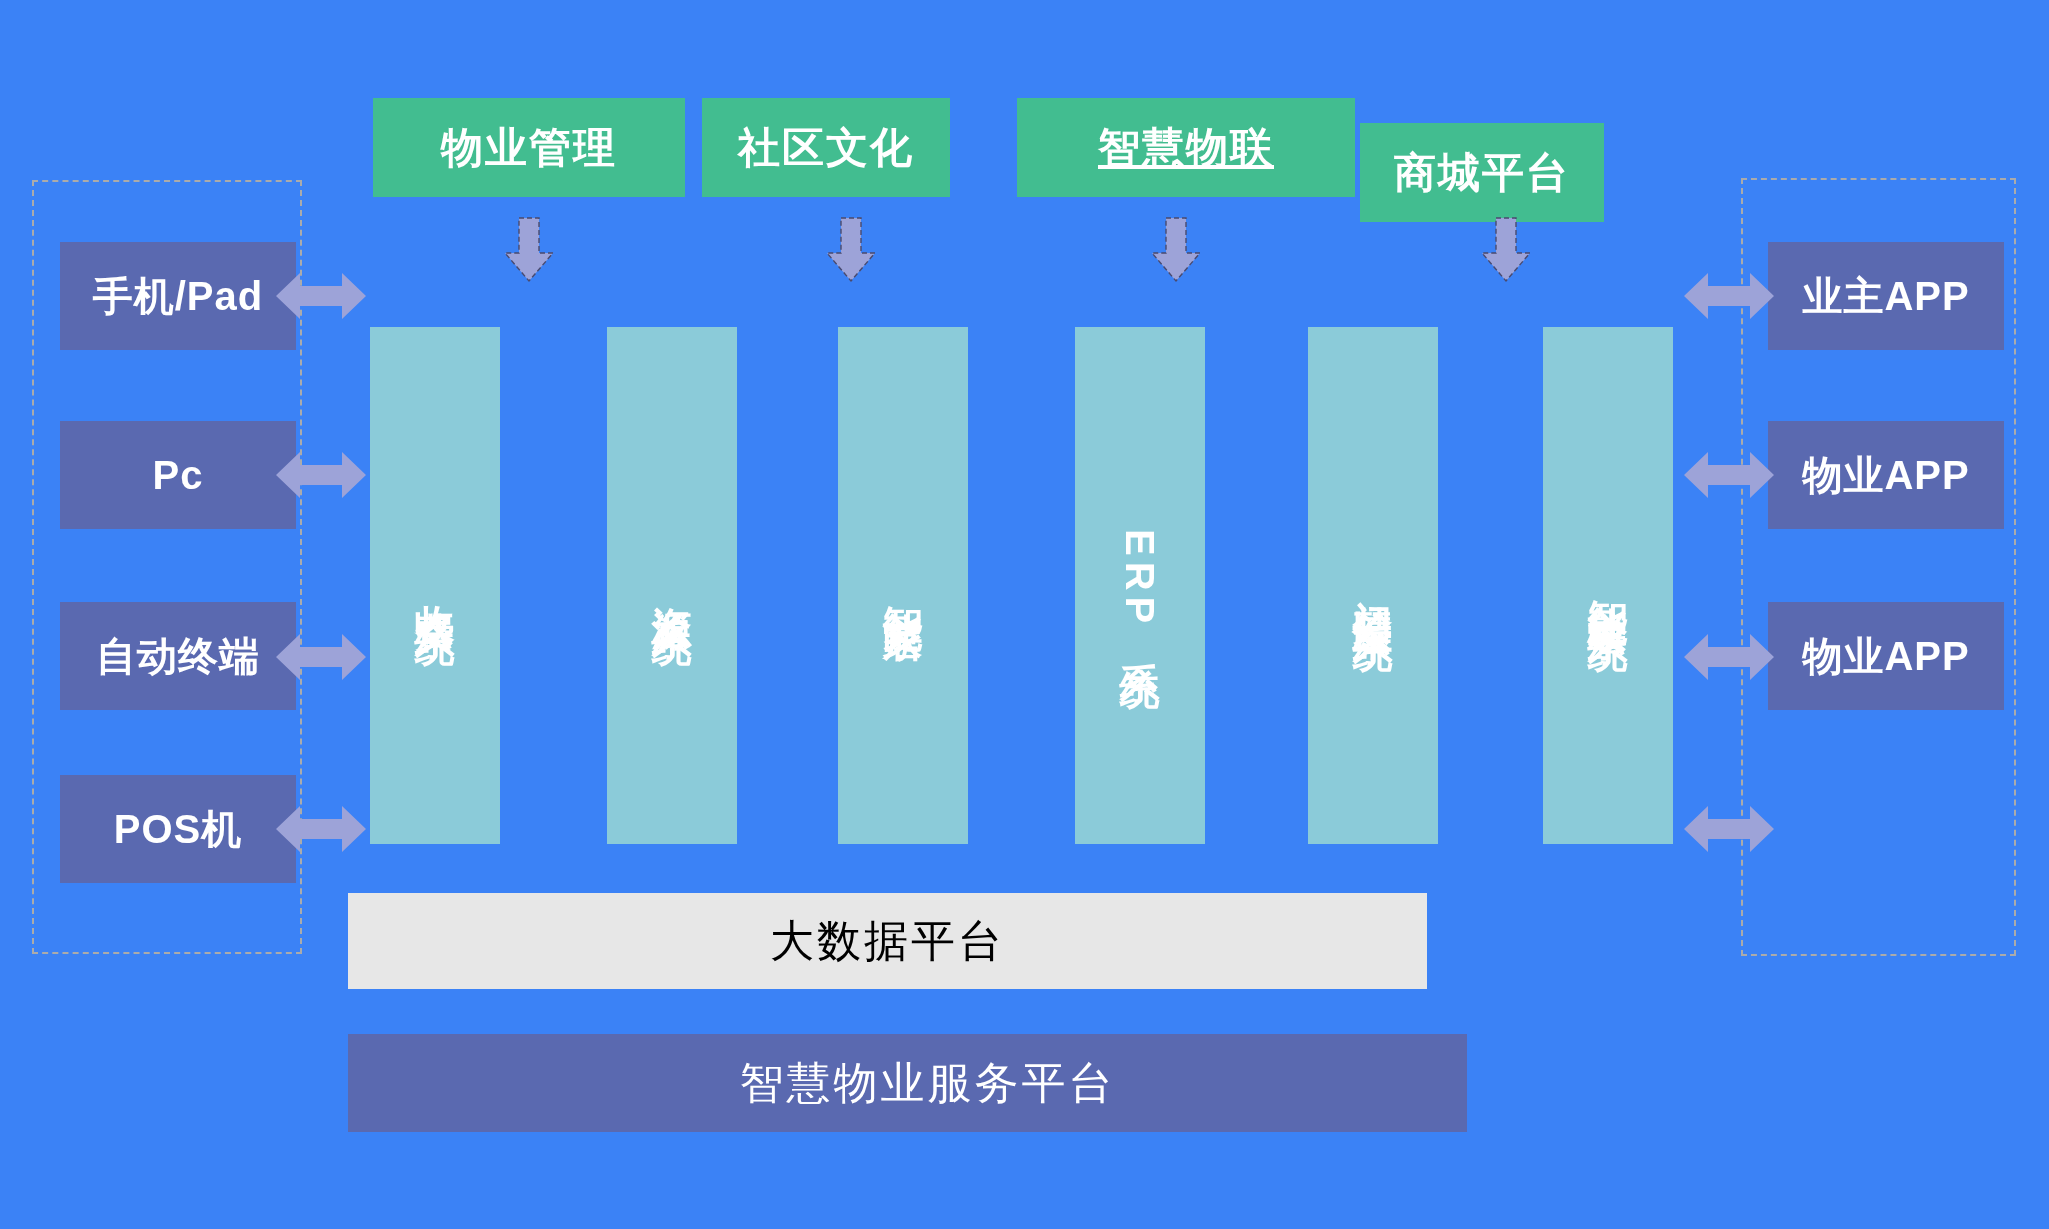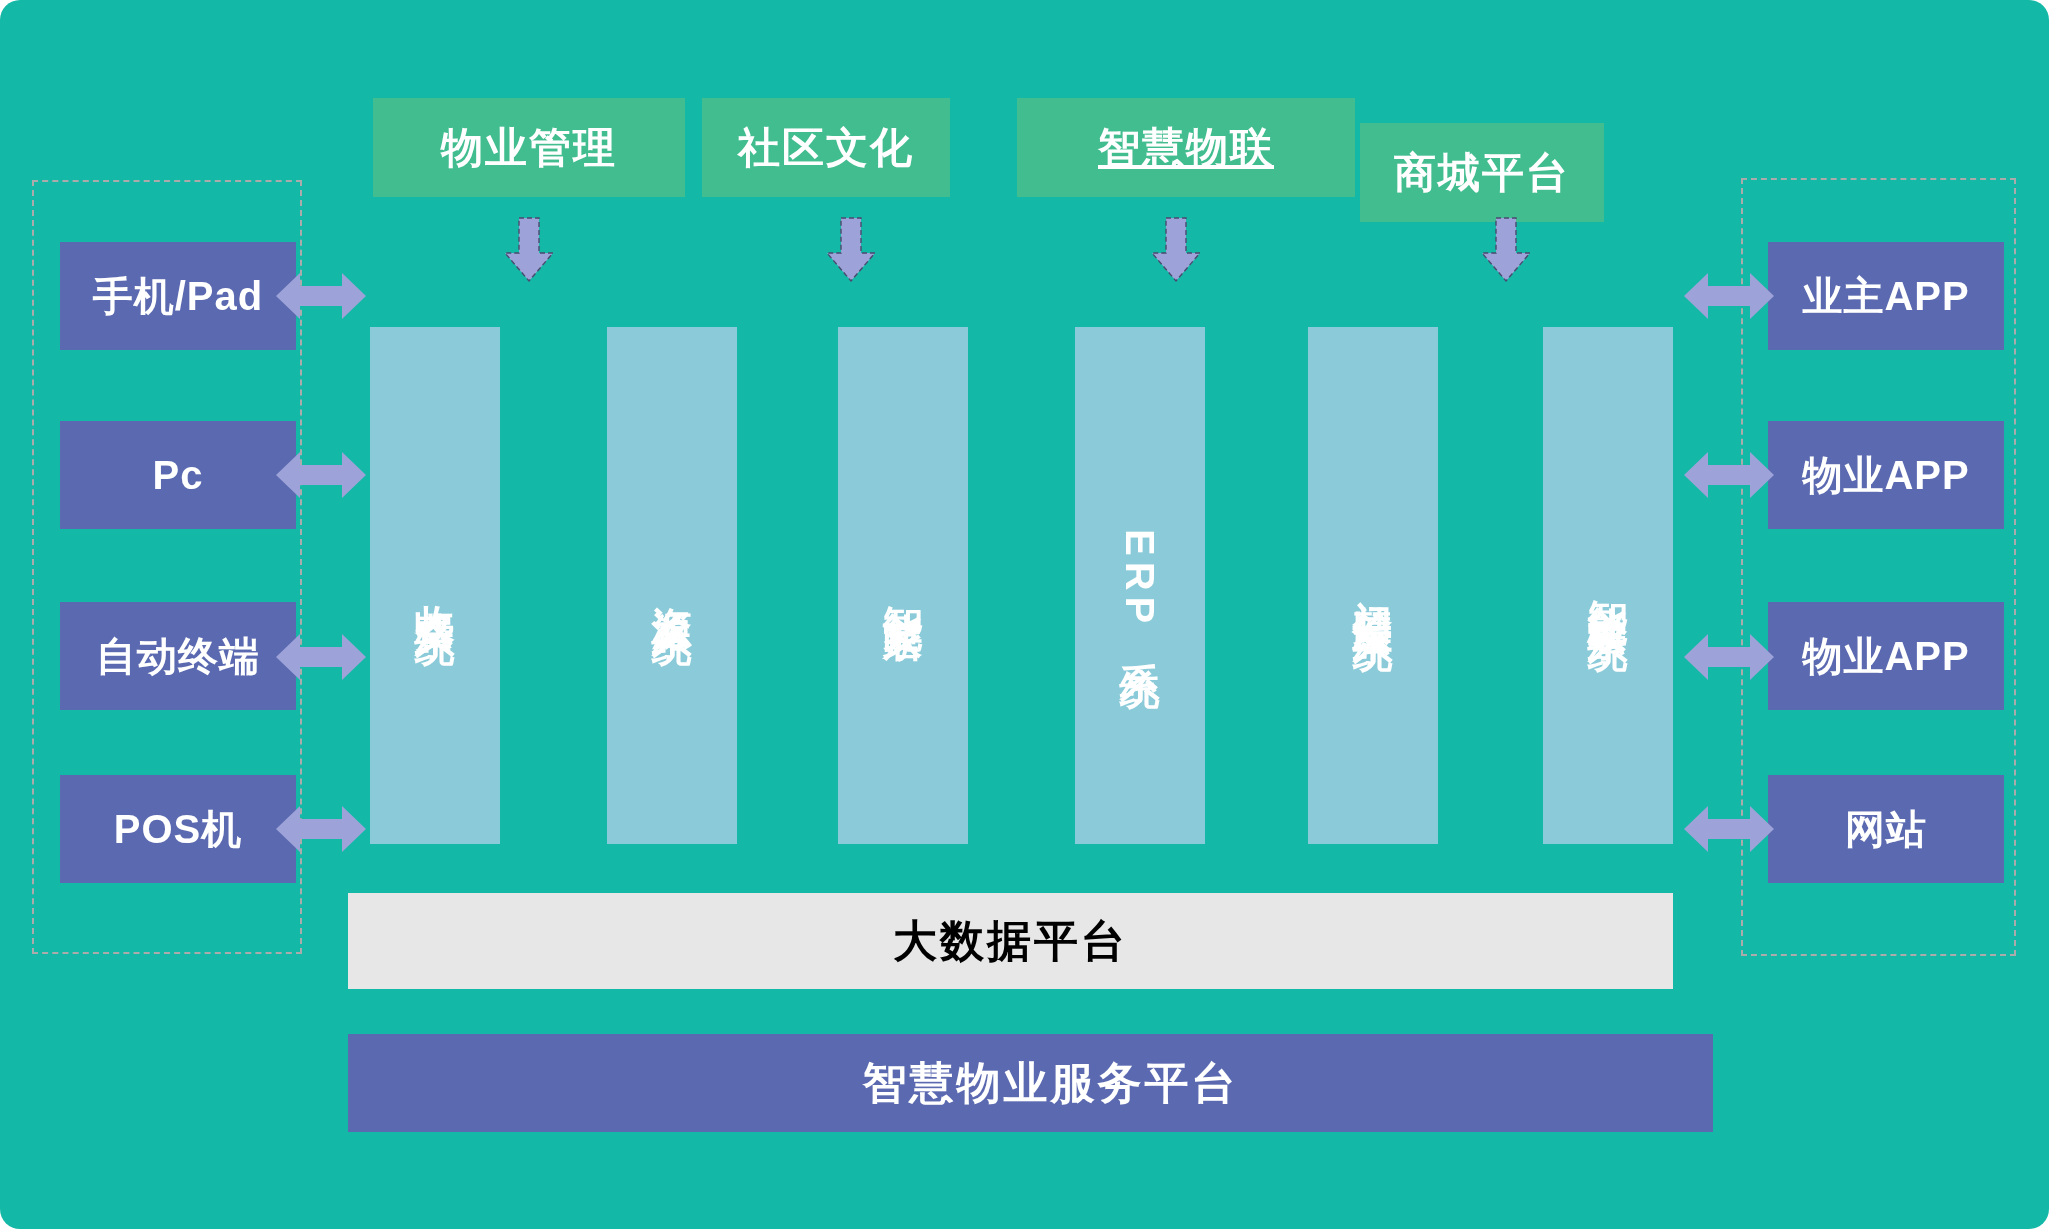--- a/index.html
+++ b/index.html
@@ -1,22 +1,21 @@
 <!DOCTYPE html>
 <html><head>
 <meta charset="utf-8">
 <style>
   html,body{margin:0;padding:0;background:#ffffff;}
   .canvas{
     position:relative;
     width:2049px;height:1229px;
-    background:#14b8a6;
+    background:#3b82f6;
     font-family:"Liberation Sans","DejaVu Sans",sans-serif;
     overflow:hidden;
-    border-radius:20px;
   }
   .green-box{
     position:absolute;top:98px;height:99px;
     background:#42bd90;
     color:#ffffff;font-size:42px;font-weight:bold;
     display:flex;align-items:center;justify-content:center;
     letter-spacing:2px;
   }
   .down-arrow{position:absolute;top:217px;width:52px;height:66px;}
   .down-arrow path{fill:#9da3d8;stroke:#4a4a6e;stroke-width:1.4;stroke-dasharray:5 3;}
@@ -38,23 +37,23 @@
   .side-box{
     position:absolute;width:236px;height:108px;
     background:#5a69b0;
     color:#ffffff;font-size:40px;font-weight:bold;
     display:flex;align-items:center;justify-content:center;
     letter-spacing:1px;
   }
   .h-arrow{position:absolute;width:90px;height:56px;}
   .h-arrow path{fill:#9da3d8;}
   .bar{
-    position:absolute;left:348px;width:1325px;
+    position:absolute;left:348px;width:1079px;
     display:flex;align-items:center;justify-content:center;
-    font-weight:bold;font-size:44px;letter-spacing:3px;
+    font-weight:normal;font-size:44px;letter-spacing:3px;
   }
   .bar-gray{top:893px;height:96px;background:#e7e7e7;color:#000000;}
   .bar-purple{top:1034px;height:98px;background:#5a69b0;color:#ffffff;padding-left:40px;}
 </style>
 </head>
 <body>
 
 <div class="canvas">
 
   <div class="green-box" style="left:373px;width:312px;">物业管理</div>
@@ -110,21 +109,20 @@
       <path d="M0 28 L24 5 V18 H66 V5 L90 28 L66 51 V38 H24 V51 Z"></path>
     </svg>
   <svg class="h-arrow" style="left:276px;top:801px;" viewBox="0 0 90 56">
       <path d="M0 28 L24 5 V18 H66 V5 L90 28 L66 51 V38 H24 V51 Z"></path>
     </svg>
 
   <div class="dashed-frame" style="left:1741px;top:178px;width:271px;height:774px;"></div>
   <div class="side-box" style="left:1768px;top:421px;">物业APP</div>
   <div class="side-box" style="left:1768px;top:242px;">业主APP</div>
   <div class="side-box" style="left:1768px;top:602px;">物业APP</div>
-  <div class="side-box" style="left:1768px;top:775px;">网站</div>
 
   <svg class="h-arrow" style="left:1684px;top:268px;" viewBox="0 0 90 56">
       <path d="M0 28 L24 5 V18 H66 V5 L90 28 L66 51 V38 H24 V51 Z"></path>
     </svg>
   <svg class="h-arrow" style="left:1684px;top:447px;" viewBox="0 0 90 56">
       <path d="M0 28 L24 5 V18 H66 V5 L90 28 L66 51 V38 H24 V51 Z"></path>
     </svg>
   <svg class="h-arrow" style="left:1684px;top:629px;" viewBox="0 0 90 56">
       <path d="M0 28 L24 5 V18 H66 V5 L90 28 L66 51 V38 H24 V51 Z"></path>
     </svg>

